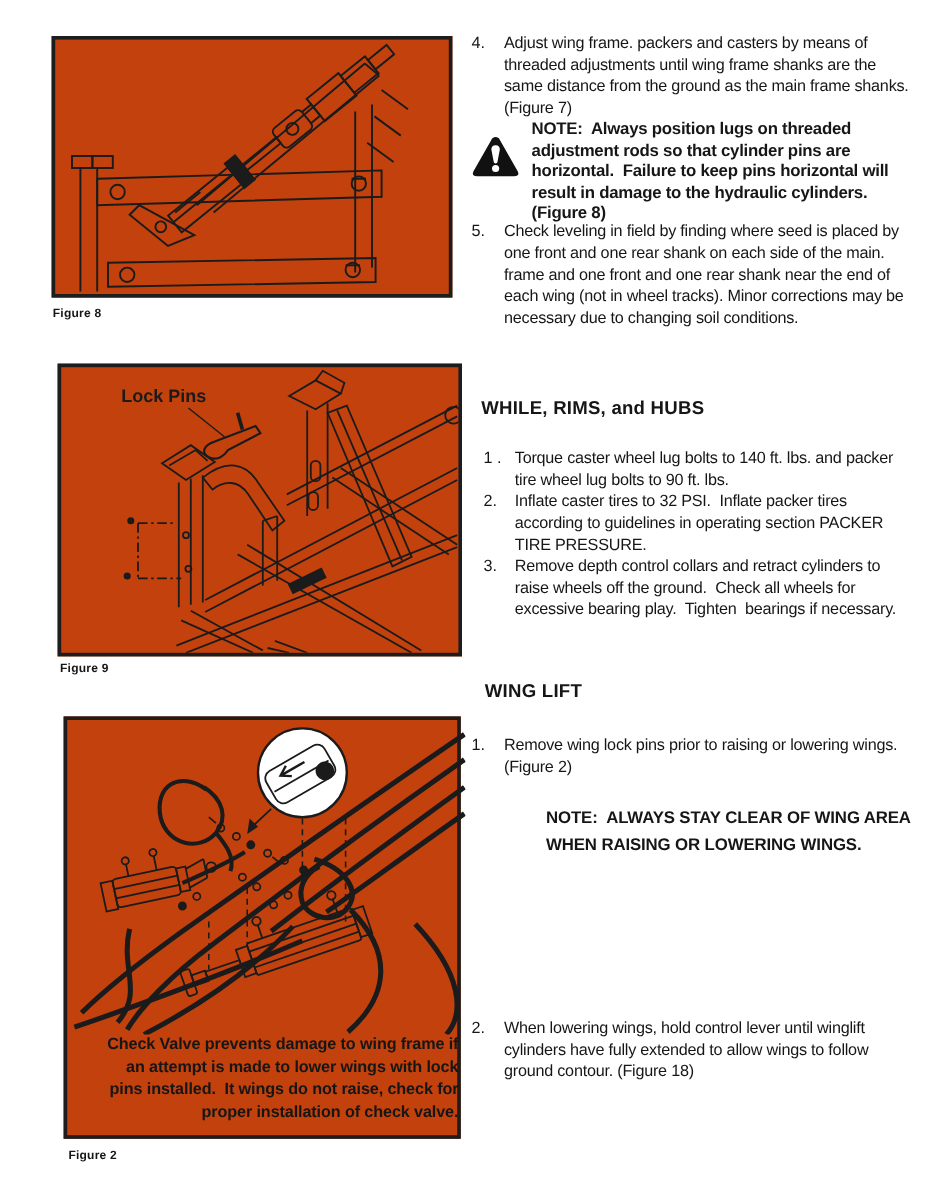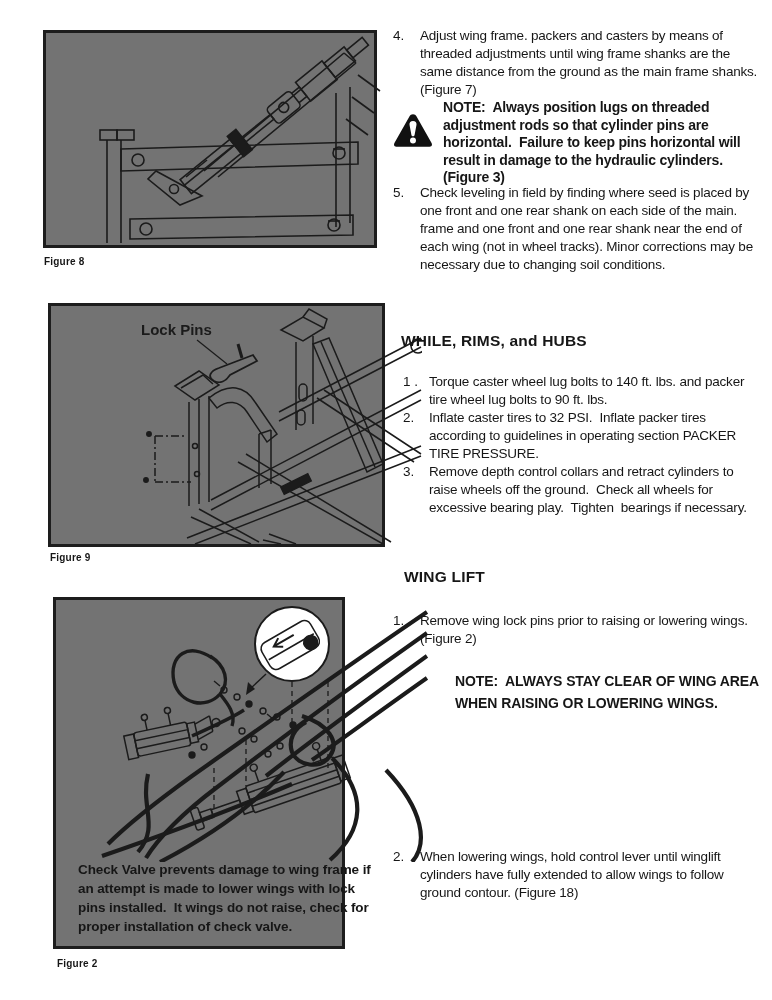--- a/index.html
+++ b/index.html
@@ -3,24 +3,24 @@
 <meta charset="utf-8">
 <style>
   html,body{margin:0;padding:0;background:#e8e8e8;}
   .page{
     position:relative;width:772px;height:1000px;margin:0 auto;
     background:#ffffff;color:#161616;
     font-family:"Liberation Sans","DejaVu Sans",sans-serif;
     overflow:hidden;
   }
   
-  .figbox{position:absolute;border:3px solid #1d1d1d;background:#737373;box-sizing:border-box;padding-left:40px;}
+  .figbox{position:absolute;border:3px solid #1d1d1d;background:#c2410c;box-sizing:border-box;}
   .fig8{left:43px;top:30px;width:334px;height:218px;}
   .fig9{left:48px;top:303px;width:337px;height:244px;}
-  .fig10{left:53px;top:597px;width:292px;height:352px;}
+  .fig10{left:53px;top:597px;width:331px;height:352px;text-align:right;}
   .figbox svg{display:block;}
   .figcap{position:absolute;font-weight:bold;font-size:10px;letter-spacing:.2px;}
   .cap8{left:44px;top:256px;}
   .cap9{left:50px;top:552px;}
   .cap10{left:57px;top:958px;}
   .fig10-note{
     position:absolute;left:22px;bottom:10px;width:304px;
     font-weight:bold;font-size:13.5px;line-height:19px;
     letter-spacing:-0.1px;white-space:pre-wrap;
   }
@@ -239,21 +239,21 @@
     <span class="num">4.</span>
     <div class="txt">Adjust wing frame. packers and casters by means of threaded adjustments until wing frame shanks are the same distance from the ground as the main frame shanks. (Figure 7)</div>
   </div>
 
   <div class="rc warnrow" id="lv-note">
     <svg class="tri" width="40" height="35" viewBox="0 0 100 88" style="margin-top:14px">
       <path d="M50 3 C46 3 43 5 41 9 L4 74 C0 81 3 85 11 85 L89 85 C97 85 100 81 96 74 L59 9 C57 5 54 3 50 3 Z" fill="#111"></path>
       <path d="M50 20 C44 20 40.5 24 41.2 29.5 L46 55 C46.6 59.5 53.4 59.5 54 55 L58.8 29.5 C59.5 24 56 20 50 20 Z" fill="#fff"></path>
       <circle cx="50" cy="69" r="7.5" fill="#fff"></circle>
     </svg>
-    <div class="notebold" style="margin-left:10px;width:314px">NOTE:  Always position lugs on threaded adjustment rods so that cylinder pins are horizontal.  Failure to keep pins horizontal will result in damage to the hydraulic cylinders. (Figure 3)</div>
+    <div class="notebold" style="margin-left:10px;width:314px">NOTE:  Always position lugs on threaded adjustment rods so that cylinder pins are horizontal.  Failure to keep pins horizontal will result in damage to the hydraulic cylinders. (Figure 8)</div>
   </div>
 
   <div class="rc li" id="lv-item5">
     <span class="num">5.</span>
     <div class="txt">Check leveling in field by finding where seed is placed by one front and one rear shank on each side of the main. frame and one front and one rear shank near the end of each wing (not in wheel tracks). Minor corrections may be necessary due to changing soil conditions.</div>
   </div>
 
   <div class="rc heading h-tires">WHILE, RIMS, and HUBS</div>
 
   <div class="rc tires-list" id="tires-list">

